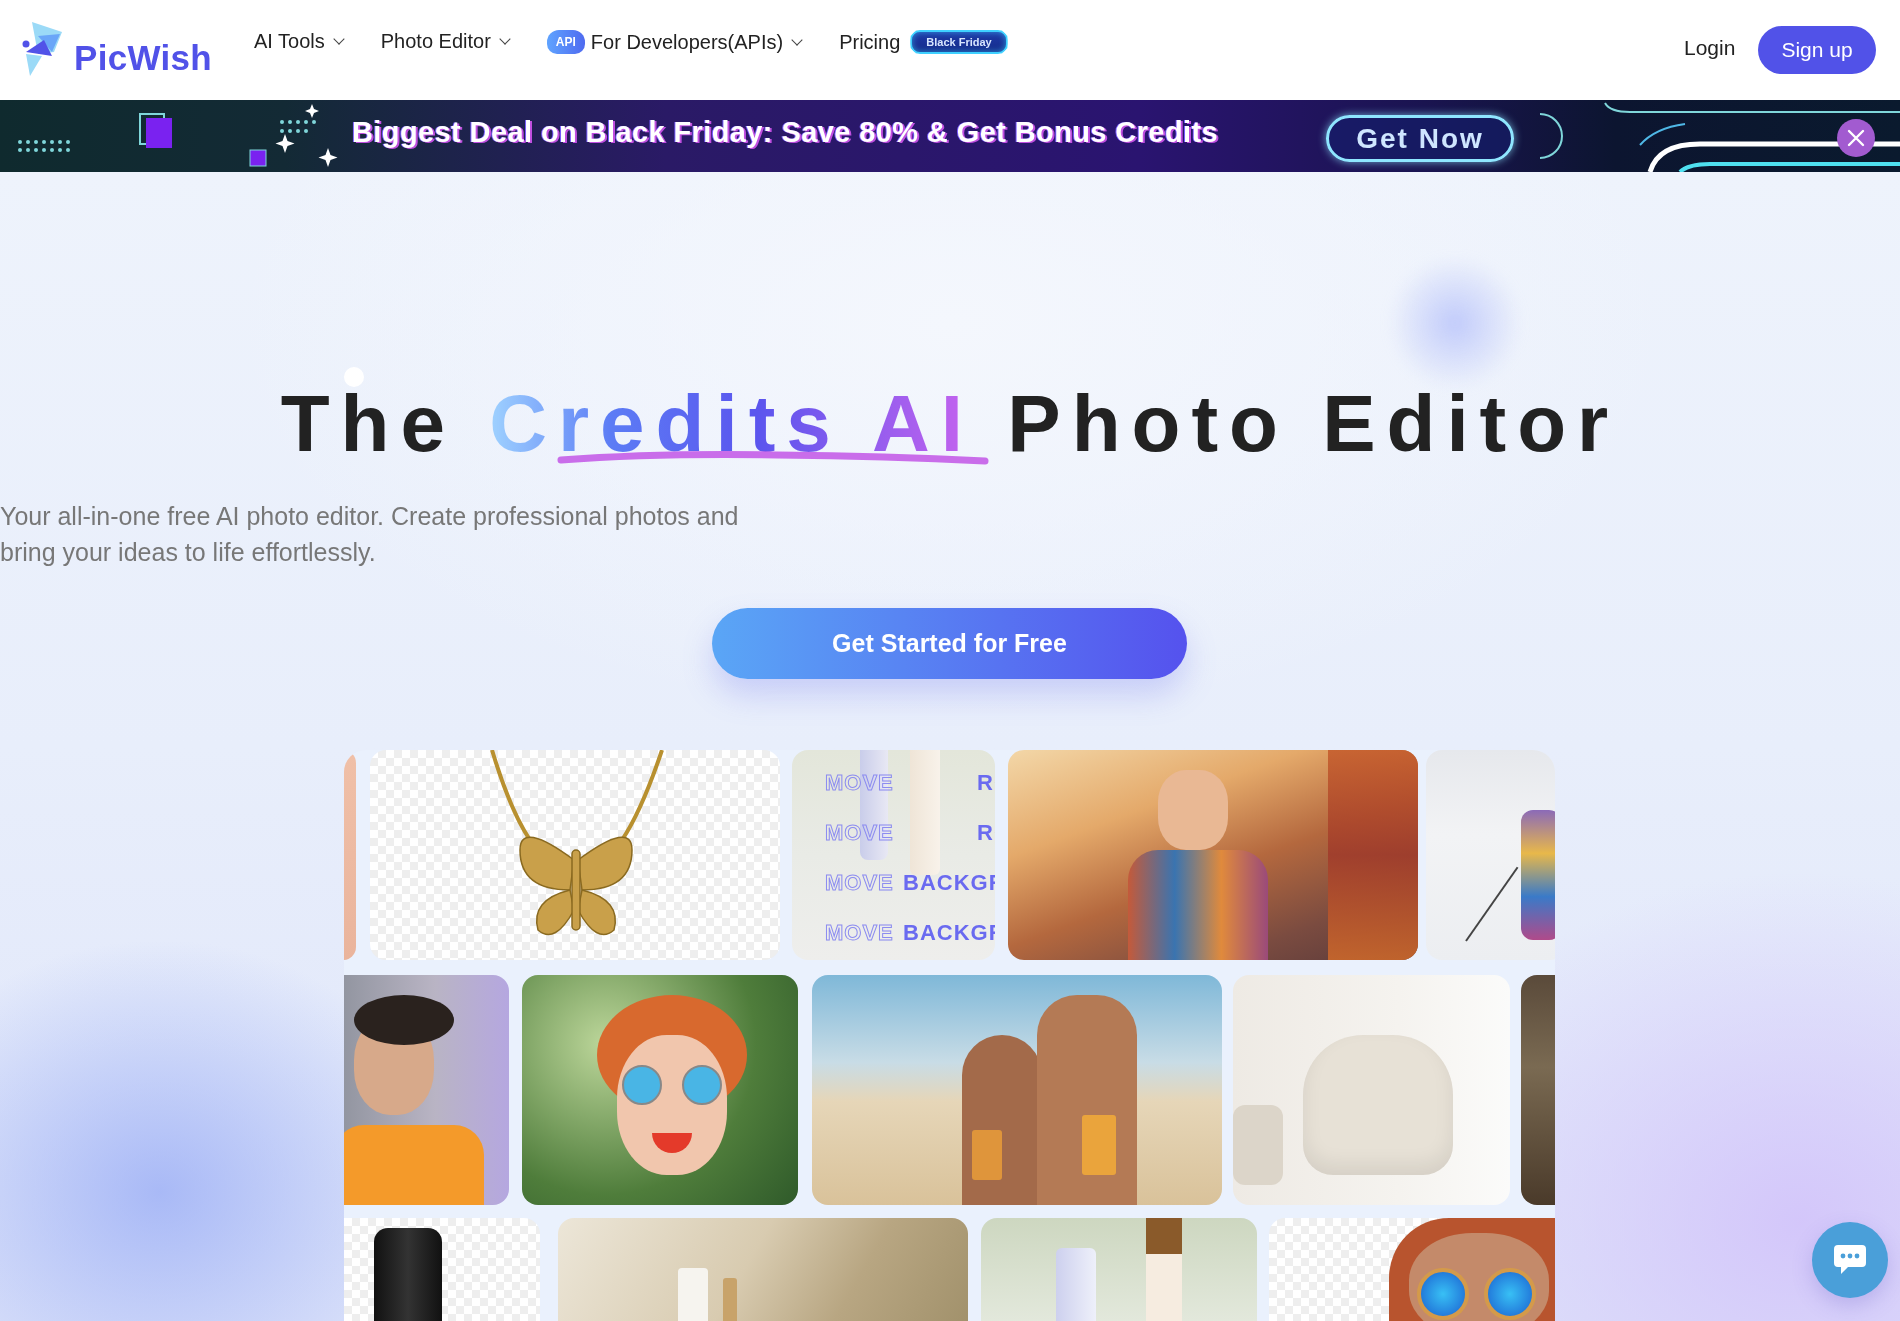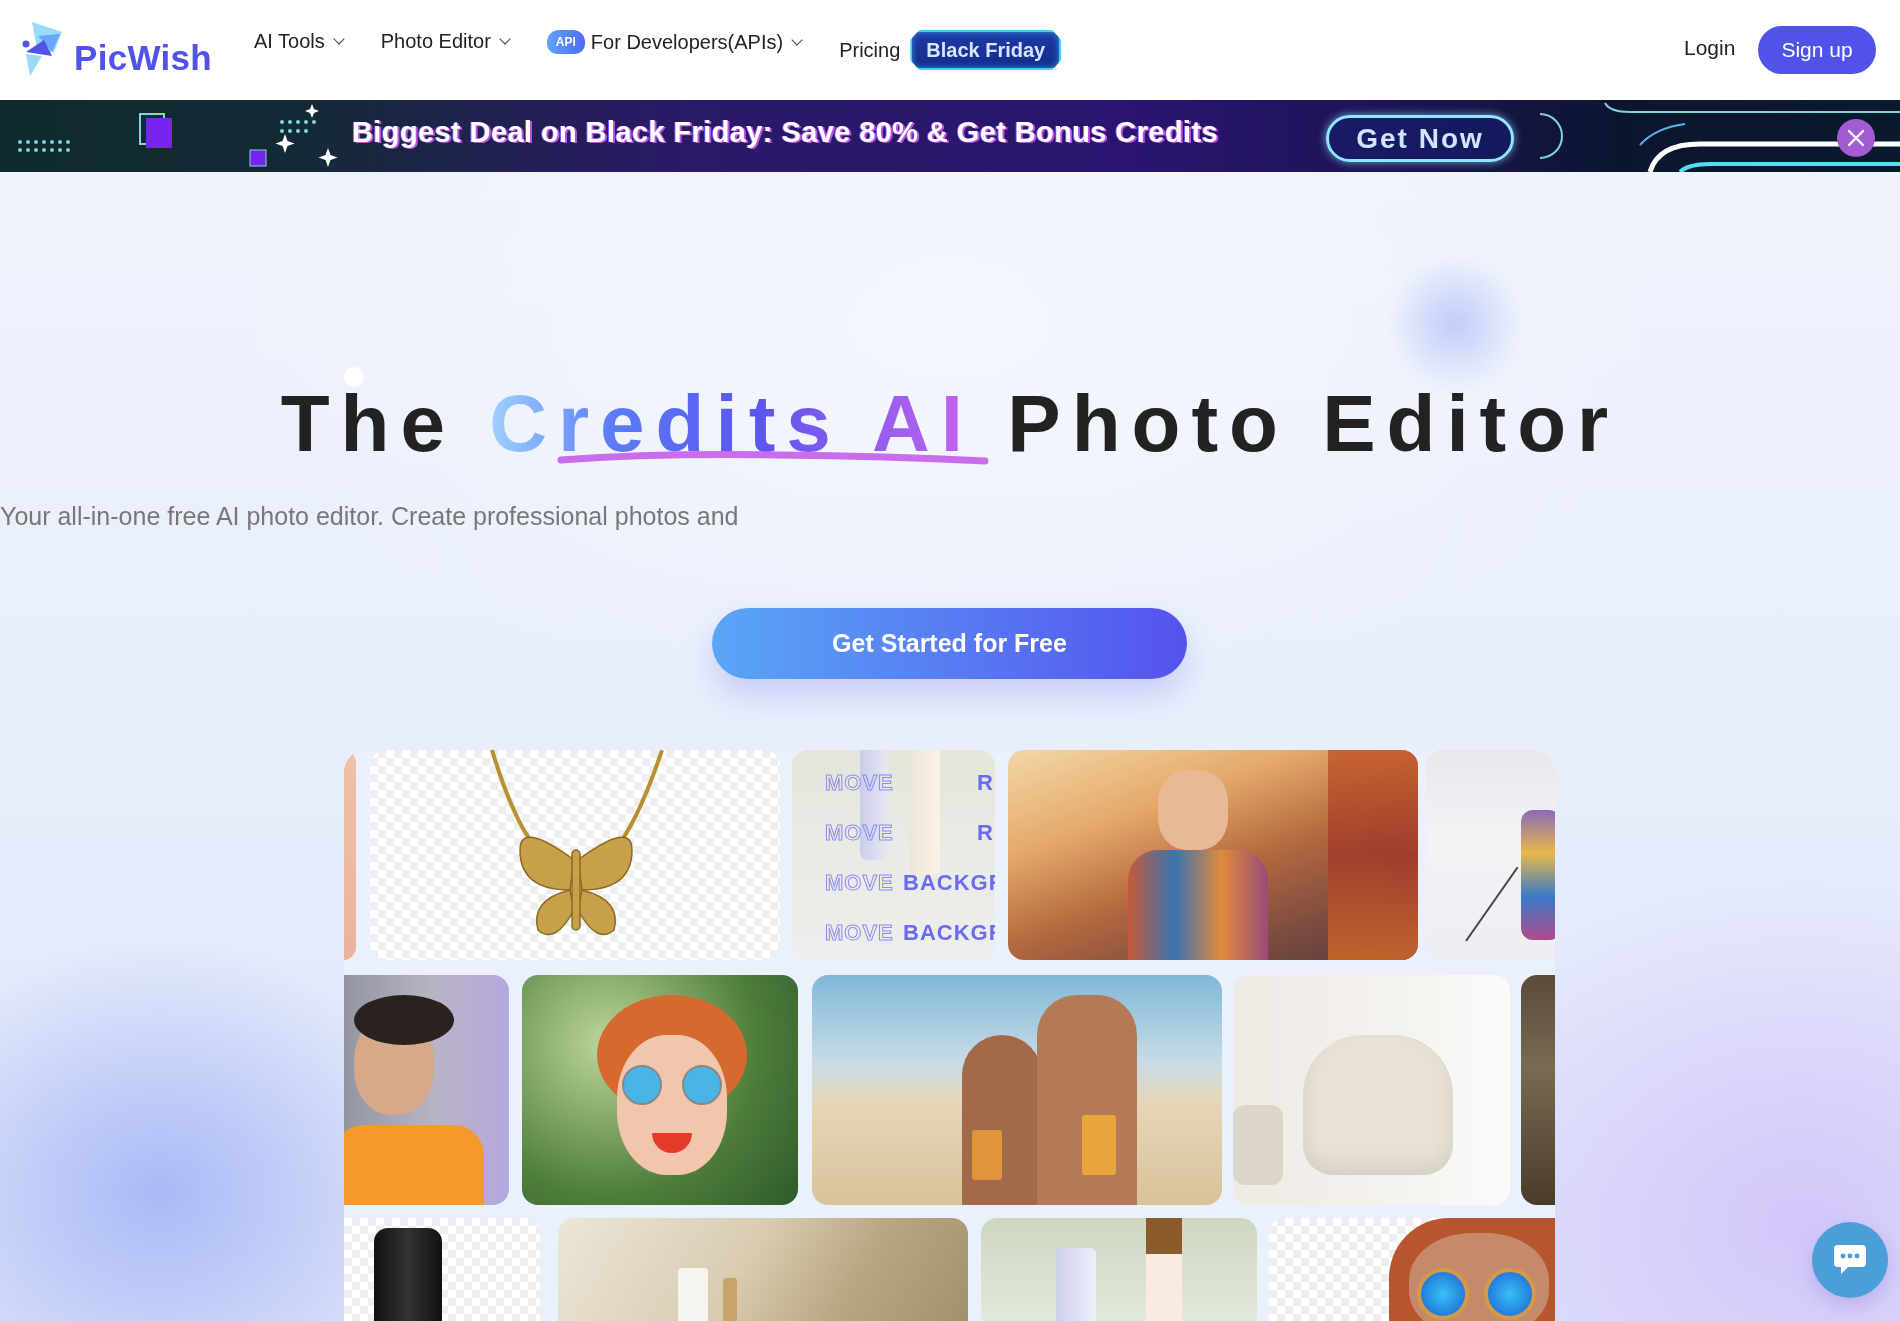--- a/index.html
+++ b/index.html
@@ -17,25 +17,25 @@
     background: #fff; display: flex; align-items: center;
   }
   .logo { position: absolute; left: 22px; top: 22px; display: flex; align-items: flex-end; }
   .logo-mark { width: 40px; height: 56px; position: relative; }
   .logo-text { font-size: 35px; font-weight: 700; color: #5152e8; margin-left: 12px; letter-spacing: 0.3px; }
   .nav { position: absolute; left: 254px; top: 30px; display: flex; align-items: flex-start; }
   .nav-item { display: flex; align-items: center; font-size: 20px; color: #222; margin-right: 38px; cursor: pointer; white-space: nowrap; }
   .chev { display: inline-block; width: 8px; height: 8px; border-right: 1.6px solid #444; border-bottom: 1.6px solid #444; transform: rotate(45deg); margin-left: 10px; margin-top: -5px; }
   .api-badge { width: 38px; height: 24px; background: linear-gradient(90deg,#5fa3ff,#4f6bf0); border-radius: 12px 12px 10px 10px; color: #fff; font-size: 12px; font-weight: 700; display: flex; align-items: center; justify-content: center; margin-right: 6px; }
   .bf-badge {
-    margin-left: 10px; height: 40px; padding: 0 14px;
+    margin-left: 10px; height: 24px; padding: 0 14px;
     background: linear-gradient(180deg,#1e3aa8,#152c8a);
     border: 2px solid #3fd0ff; border-radius: 10px;
     box-shadow: 0 0 10px rgba(63,208,255,0.8), inset 0 0 6px rgba(63,208,255,0.6);
-    color: #d8e6ff; font-weight: 700; font-size: 20px;
+    color: #d8e6ff; font-weight: 700; font-size: 11px;
     display: flex; align-items: center; justify-content: center;
     clip-path: polygon(6% 0,94% 0,100% 25%,100% 75%,94% 100%,6% 100%,0 75%,0 25%);
   }
   .login { position: absolute; left: 1684px; top: 36px; font-size: 21px; color: #222; cursor: pointer; }
   .signup { position: absolute; left: 1758px; top: 26px; width: 118px; height: 48px; border-radius: 24px; background: #5152e8; color: #fff; font-size: 21px; display: flex; align-items: center; justify-content: center; cursor: pointer; border: none; }
 
   
   .promo {
     position: absolute; left: 0; top: 100px; width: 1900px; height: 72px; overflow: hidden;
     background: linear-gradient(90deg,#0f2a2e 0%,#132a35 15%,#2a1a66 35%,#2a1470 60%,#1a1450 75%,#0c1530 85%,#0a1a2e 100%);
@@ -185,20 +185,21 @@
 
 <h1 class="title">
   <span>The </span><span class="grad">Credits AI</span><span> Photo Editor</span>
 </h1>
 <svg class="underline" viewBox="0 0 432 14" preserveAspectRatio="none">
   <path d="M4 9 Q100 2 220 4 Q330 5 428 10" stroke="#c45ee8" stroke-width="7" fill="none" stroke-linecap="round" opacity="0.9"></path>
 </svg>
 
 <p class="subtitle">
   <span>Your all-in-one free AI photo editor. Create professional photos and</span><br>
+  <span>bring your ideas to life effortlessly.</span>
 </p>
 
 <button class="cta">Get Started for Free</button>
 
 <section class="gallery">
 
   <div class="tile" style="left:-14px;top:0;width:26px;height:210px;background:linear-gradient(180deg,#f0c0a8,#eab49c);"></div>
   <div class="tile checker" style="left:26px;top:0;width:410px;height:210px;">
     <svg width="410" height="210" viewBox="0 0 410 210">
       <path d="M122 0 Q140 60 160 90" stroke="#b8902f" stroke-width="4" fill="none"></path>

